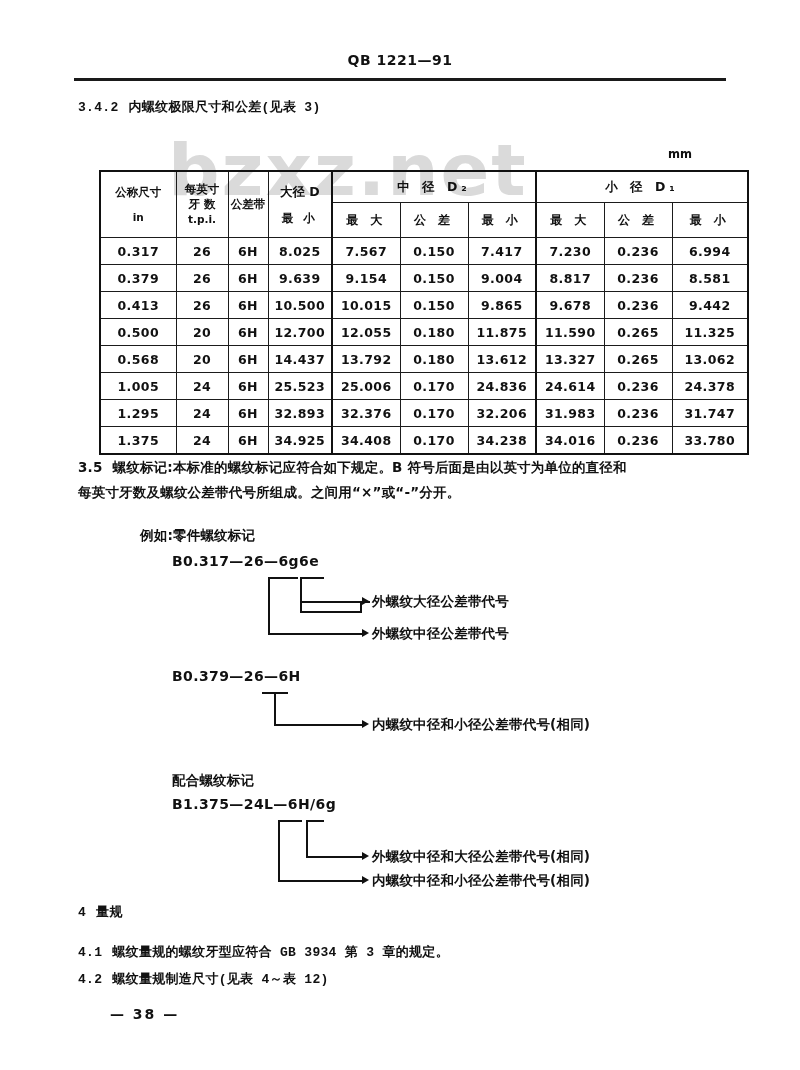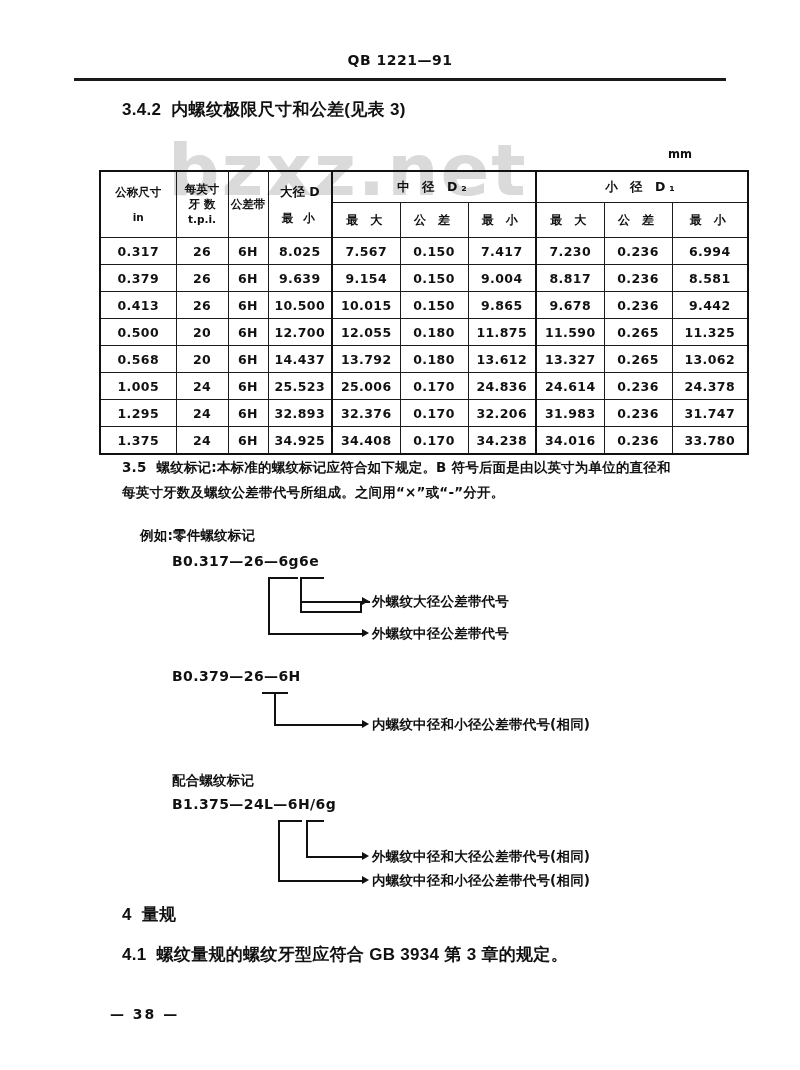--- a/index.html
+++ b/index.html
@@ -55,26 +55,25 @@
     top: 78px;
     left: 74px;
     width: 652px;
     height: 3px;
     background: #1a1a1a;
   }
 
   
   .sec {
     position: absolute;
-    font-family: Liberation Sans, sans-serif;
-    font-weight: 700;
-    font-size: 17px;
+    font-family: Liberation Mono, monospace;
+    font-weight: 700;
+    font-size: 13px;
     letter-spacing: 0.3px;
     white-space: nowrap;
-    margin-left: 44px;
   }
   .num { display: inline-block; margin-right: 10px; }
 
   .para {
     position: absolute;
     font-family: "DejaVu Sans", sans-serif;
     font-weight: 700;
     font-size: 13.5px;
     line-height: 25px;
     letter-spacing: 0.2px;
@@ -332,21 +331,21 @@
           <td class="sep outer-b">34.408</td>
           <td class="outer-b">0.170</td>
           <td class="outer-b">34.238</td>
           <td class="sep outer-b">34.016</td>
           <td class="outer-b">0.236</td>
           <td class="outer-r outer-b">33.780</td>
         </tr>
       </tbody>
   </table>
 
-  <div class="para" style="top:455px;left:78px;width:650px;margin-left:44px;">
+  <div class="para" style="top:455px;left:78px;width:650px;">
     <div>
       <span class="num">3.5</span><span>螺纹标记:本标准的螺纹标记应符合如下规定。B 符号后面是由以英寸为单位的直径和</span>
     </div>
     <div>每英寸牙数及螺纹公差带代号所组成。之间用“×”或“-”分开。</div>
   </div>
 
   <div class="lbl" style="top:527px;left:140px;">例如:零件螺纹标记</div>
 
   <div class="diagram">
     <div class="code" style="top:553px;left:172px;">B0.317—26—6g6e</div>
@@ -401,16 +400,19 @@
     <div class="arrow" style="top:876px;left:362px;"></div>
     <div class="lbl" style="top:872px;left:372px;">内螺纹中径和小径公差带代号(相同)</div>
   </div>
 
   <div class="sec" style="top:903px;left:78px;">
     <span class="num">4</span><span>量规</span>
   </div>
   <div class="sec" style="top:943px;left:78px;">
     <span class="num">4.1</span><span>螺纹量规的螺纹牙型应符合 GB 3934 第 3 章的规定。</span>
   </div>
+  <div class="sec" style="top:970px;left:78px;">
+    <span class="num">4.2</span><span>螺纹量规制造尺寸(见表 4～表 12)</span>
+  </div>
 
   <div class="folio">— 38 —</div>
 
 </div>
 
 </body></html>

